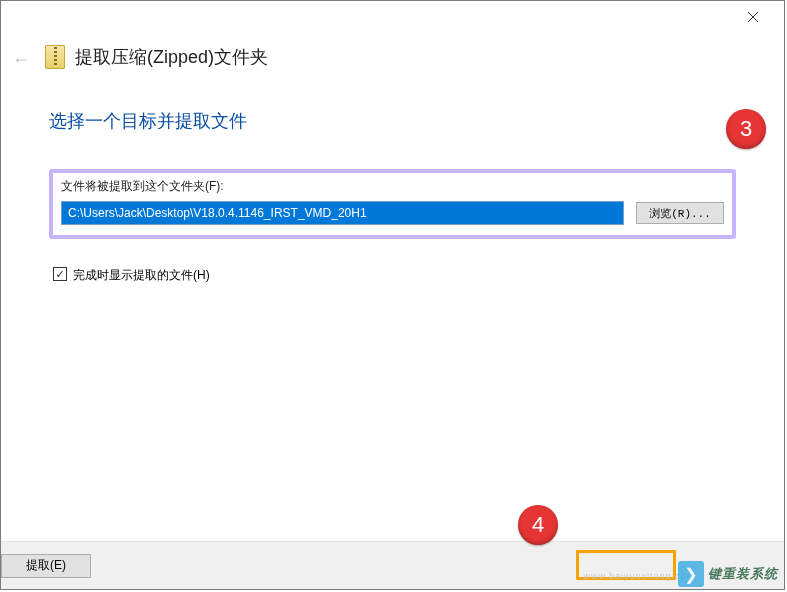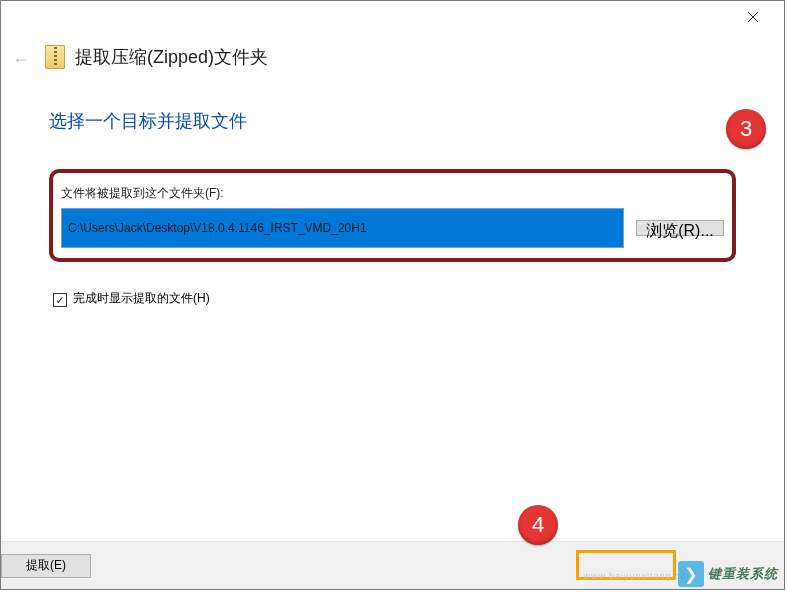--- a/index.html
+++ b/index.html
@@ -76,56 +76,56 @@
   flex: 1;
   position: relative;
 }
 .heading {
   color: #0a4fa3;
   font-size: 18px;
   font-weight: 400;
   margin-bottom: 36px;
 }
 .highlight-box {
-  border: 4px solid #7f1d1d;
-  padding: 12px 8px 10px 8px;
-  border-radius: 10px;
+  border: 4px solid #c4b5fd;
+  padding: 5px 8px 10px 8px;
+  border-radius: 3px;
 }
 .label-line {
   font-size: 12px;
   color: #222;
   margin-bottom: 6px;
 }
 .path-row {
   display: flex;
   gap: 12px;
   align-items: center;
 }
 .path-input {
   flex: 1;
   border: 1px solid #7a9ecc;
   background: #0078d7;
-  color: #0f172a;
+  color: #ffffff;
   font-size: 12px;
   padding: 4px 6px;
-  height: 40px;
+  height: 24px;
   font-family: inherit;
 }
 .browse-btn {
   width: 88px;
-  height: 16px;
+  height: 22px;
   background: #e1e1e1;
   border: 1px solid #adadad;
-  font-size: 16px;
-  font-family: Liberation Sans, sans-serif;
+  font-size: 11px;
+  font-family: Liberation Mono, monospace;
   cursor: pointer;
 }
 .checkbox-row {
   display: flex;
-  align-items: flex-end;
+  align-items: flex-start;
   gap: 6px;
   margin-top: 28px;
   padding-left: 4px;
 }
 .cb {
   width: 14px;
   height: 14px;
   border: 1px solid #333;
   display: flex;
   align-items: center;

